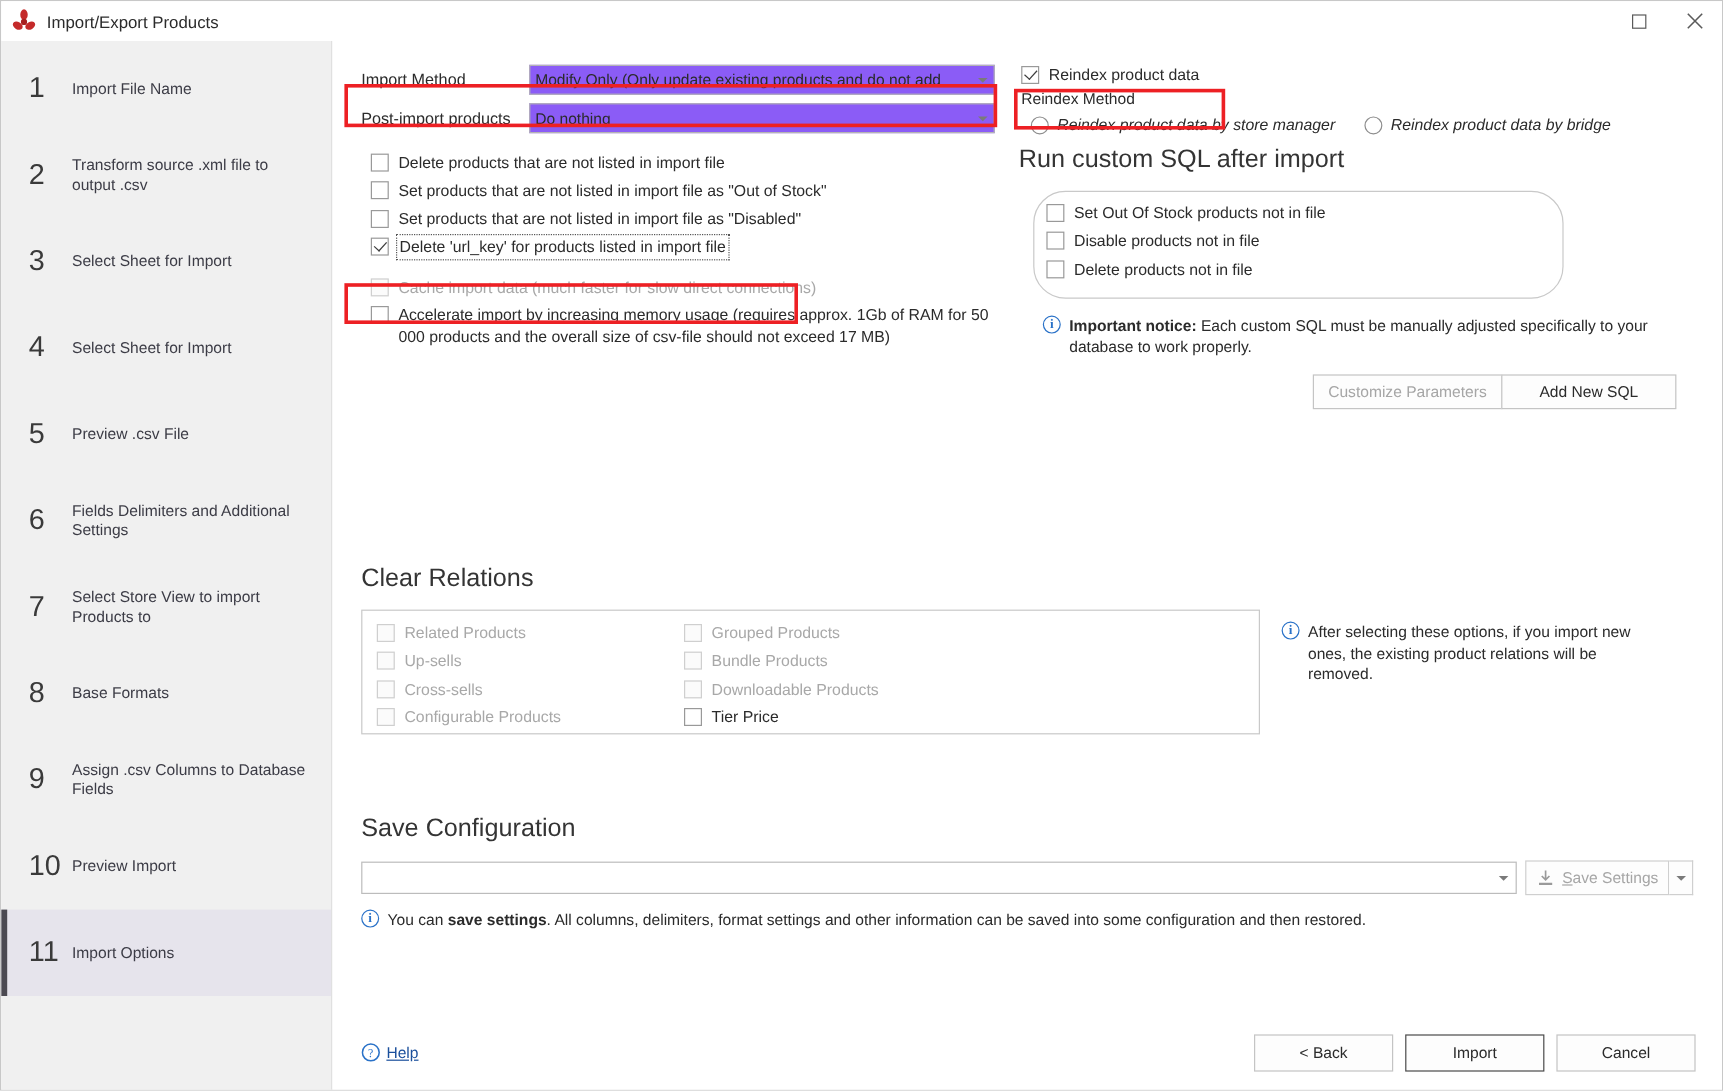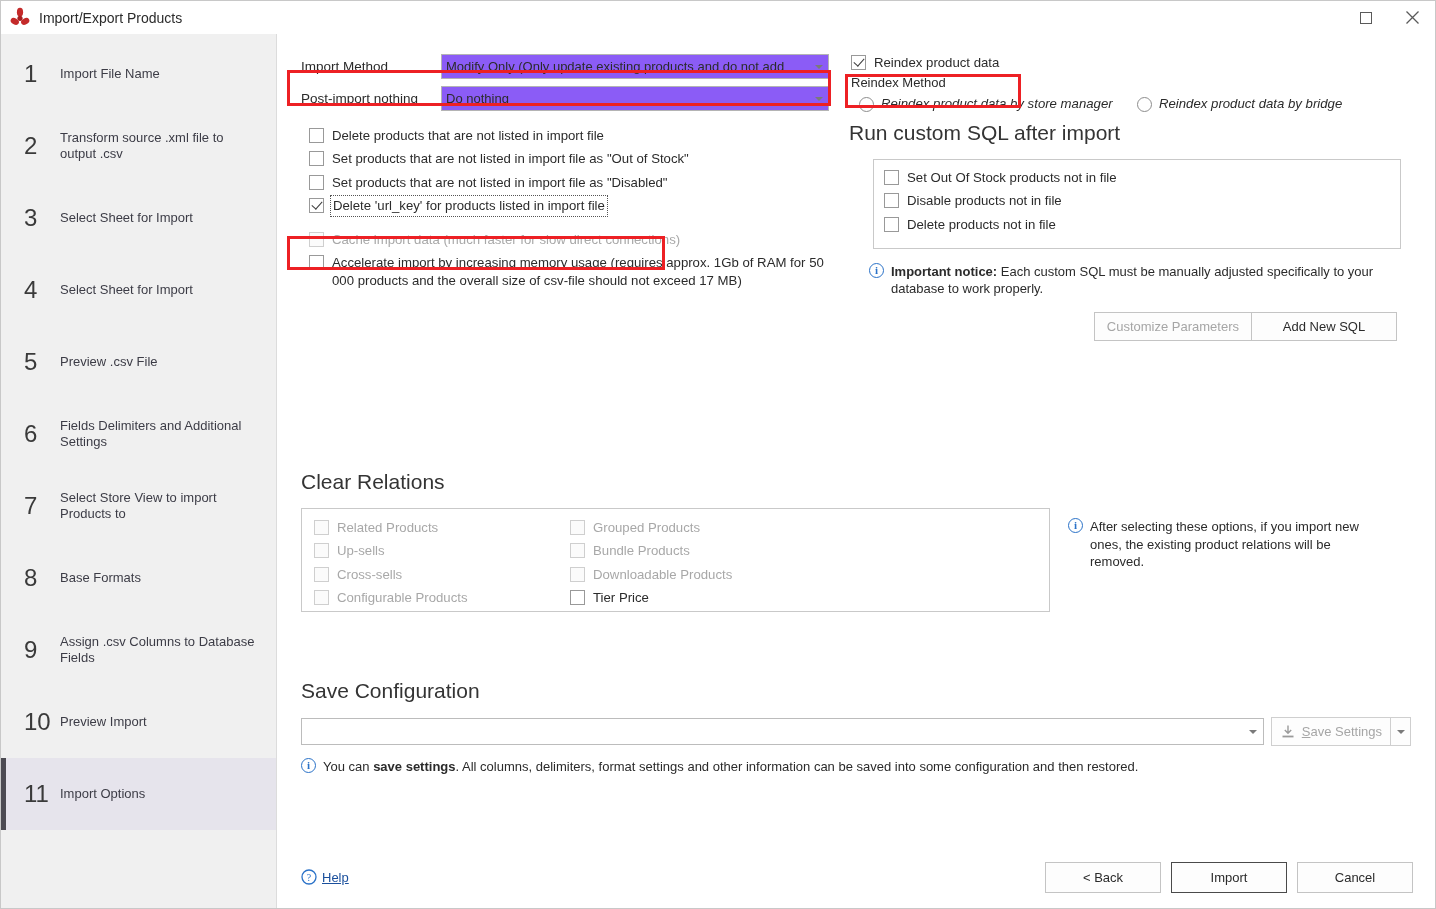--- a/index.html
+++ b/index.html
@@ -390,21 +390,21 @@
           <div class="field-label" style="width:140px;">Import Method</div>
           <div class="combo" style="width:388px;">
             <span class="val">Modify Only (Only update existing products and do not add</span>
             <span class="arrow">
                 <span class="caret"></span>
               </span>
           </div>
         </div>
 
         <div class="row-field" style="margin-bottom:16px;">
-          <div class="field-label" style="width:140px;">Post-import nothing</div>
+          <div class="field-label" style="width:140px;">Post-import products</div>
           <div class="combo" style="width:388px;">
             <span class="val">Do nothing</span>
             <span class="arrow">
                 <span class="caret"></span>
               </span>
           </div>
         </div>
 
         <div style="margin-left:8px;">
           <div class="chk-row">
@@ -448,21 +448,21 @@
           </div>
           <div class="radio-row">
             <span class="rb"></span>
             <span class="chk-label">Reindex product data by bridge</span>
           </div>
         </div>
 
 
         <h2 class="section-title" style="margin-left:2px;">Run custom SQL after import</h2>
 
-        <div class="sql-panel" style="margin-left:26px; width:528px; height:90px;">
+        <div class="sql-panel" style="margin-left:14px; width:442px; height:90px;border-radius:27px;">
           <div class="chk-row">
             <span class="cb"></span>
             <span class="chk-label">Set Out Of Stock products not in file</span>
           </div>
           <div class="chk-row">
             <span class="cb"></span>
             <span class="chk-label">Disable products not in file</span>
           </div>
           <div class="chk-row">
             <span class="cb"></span>

